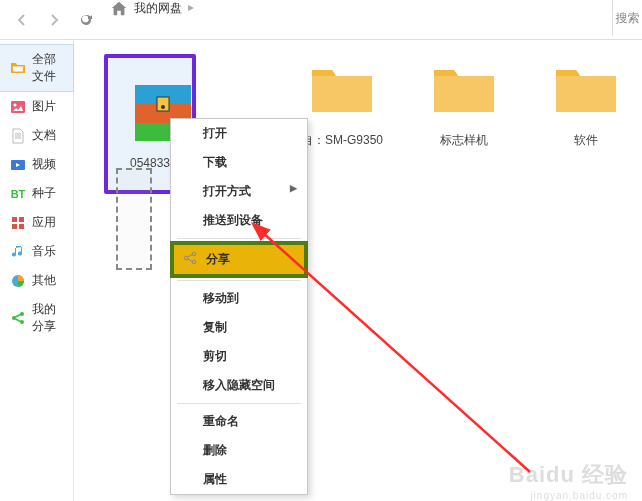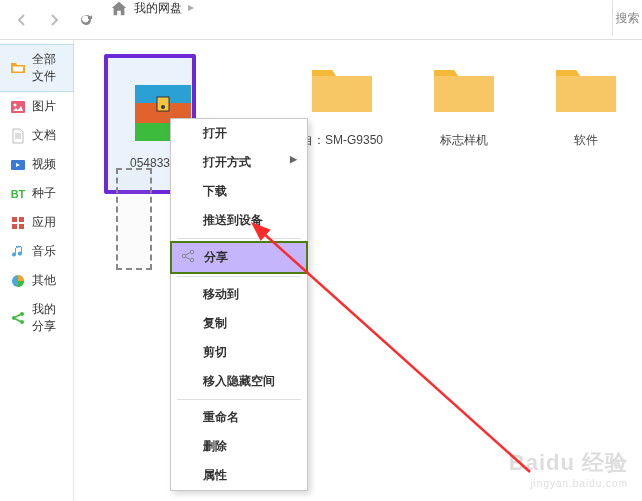--- a/index.html
+++ b/index.html
@@ -21,25 +21,25 @@
   .file-item { width: 92px; text-align: center; cursor: pointer; }
   .file-icon { width: 70px; height: 70px; margin: 0 auto 8px; display: flex; align-items: center; justify-content: center; }
   .file-item.selected { background: #eaf3fb; border: 4px solid #6d28d9; padding: 20px; border-radius: 2px; }
   .folder-svg { width: 64px; height: 54px; }
   .zip-icon { width: 56px; height: 56px; }
   .file-label { font-size: 12px; color: #444; white-space: nowrap; overflow: hidden; text-overflow: ellipsis; }
   .selection-rect { position: absolute; left: 22px; top: 128px; width: 36px; height: 102px; border: 2px dashed #888; background: rgba(200,200,200,0.08); }
   .context-menu { position: absolute; left: 170px; top: 118px; width: 138px; background: #fff; border: 1px solid #c8c8c8; box-shadow: 3px 3px 6px rgba(0,0,0,0.15); z-index: 10; }
   .menu-item { padding: 6px 12px 6px 32px; cursor: pointer; font-size: 12px; position: relative; font-weight: bold; }
   .menu-item.sub::after { content: "▶"; position: absolute; right: 10px; top: 6px; font-size: 9px; color: #666; }
-  .menu-item.highlight { background: #c4b5fd; border: 2px solid #4d7c0f; margin: -1px; }
+  .menu-item.highlight { background: #eab308; border: 4px solid #4d7c0f; margin: -1px; }
   .menu-sep { height: 1px; background: #e0e0e0; margin: 3px 6px; }
   .menu-icon { position: absolute; left: 8px; top: 5px; width: 16px; height: 16px; }
   .arrow-annotation { position: absolute; z-index: 20; pointer-events: none; }
-  .watermark { position: absolute; right: 14px; bottom: 12px; color: rgba(180,180,180,0.45); font-family: Arial; text-align: right; z-index: 5; }
+  .watermark { position: absolute; right: 14px; bottom: 0; color: rgba(180,180,180,0.45); font-family: Arial; text-align: right; z-index: 5; }
   .watermark .brand { font-size: 22px; font-weight: bold; letter-spacing: 1px; }
   .watermark .sub { font-size: 10px; letter-spacing: 1px; }
 </style>
 </head>
 <body>
 
 <div class="toolbar">
   <div class="tool-btn">
     <svg class="arrow-icon" viewBox="0 0 16 16">
         <polyline points="10,3 5,8 10,13"></polyline>
@@ -190,22 +190,22 @@
       </div>
       <div class="file-label">软件</div>
     </div>
 
     <div class="selection-rect"></div>
   </div>
 </div>
 
 <div class="context-menu">
   <div class="menu-item">打开</div>
+  <div class="menu-item">下载</div>
   <div class="menu-item sub">打开方式</div>
-  <div class="menu-item">下载</div>
   <div class="menu-item">推送到设备</div>
   <div class="menu-sep"></div>
   <div class="menu-item highlight">
     <span class="menu-icon"><svg width="16" height="16" viewBox="0 0 16 16">
           <circle cx="4" cy="8" r="1.8" fill="none" stroke="#888"></circle>
           <circle cx="12" cy="4" r="1.8" fill="none" stroke="#888"></circle>
           <circle cx="12" cy="12" r="1.8" fill="none" stroke="#888"></circle>
           <path stroke="#888" d="M5.5 7 10.5 4.5M5.5 9 10.5 11.5"></path>
         </svg></span>
     <span>分享</span>

